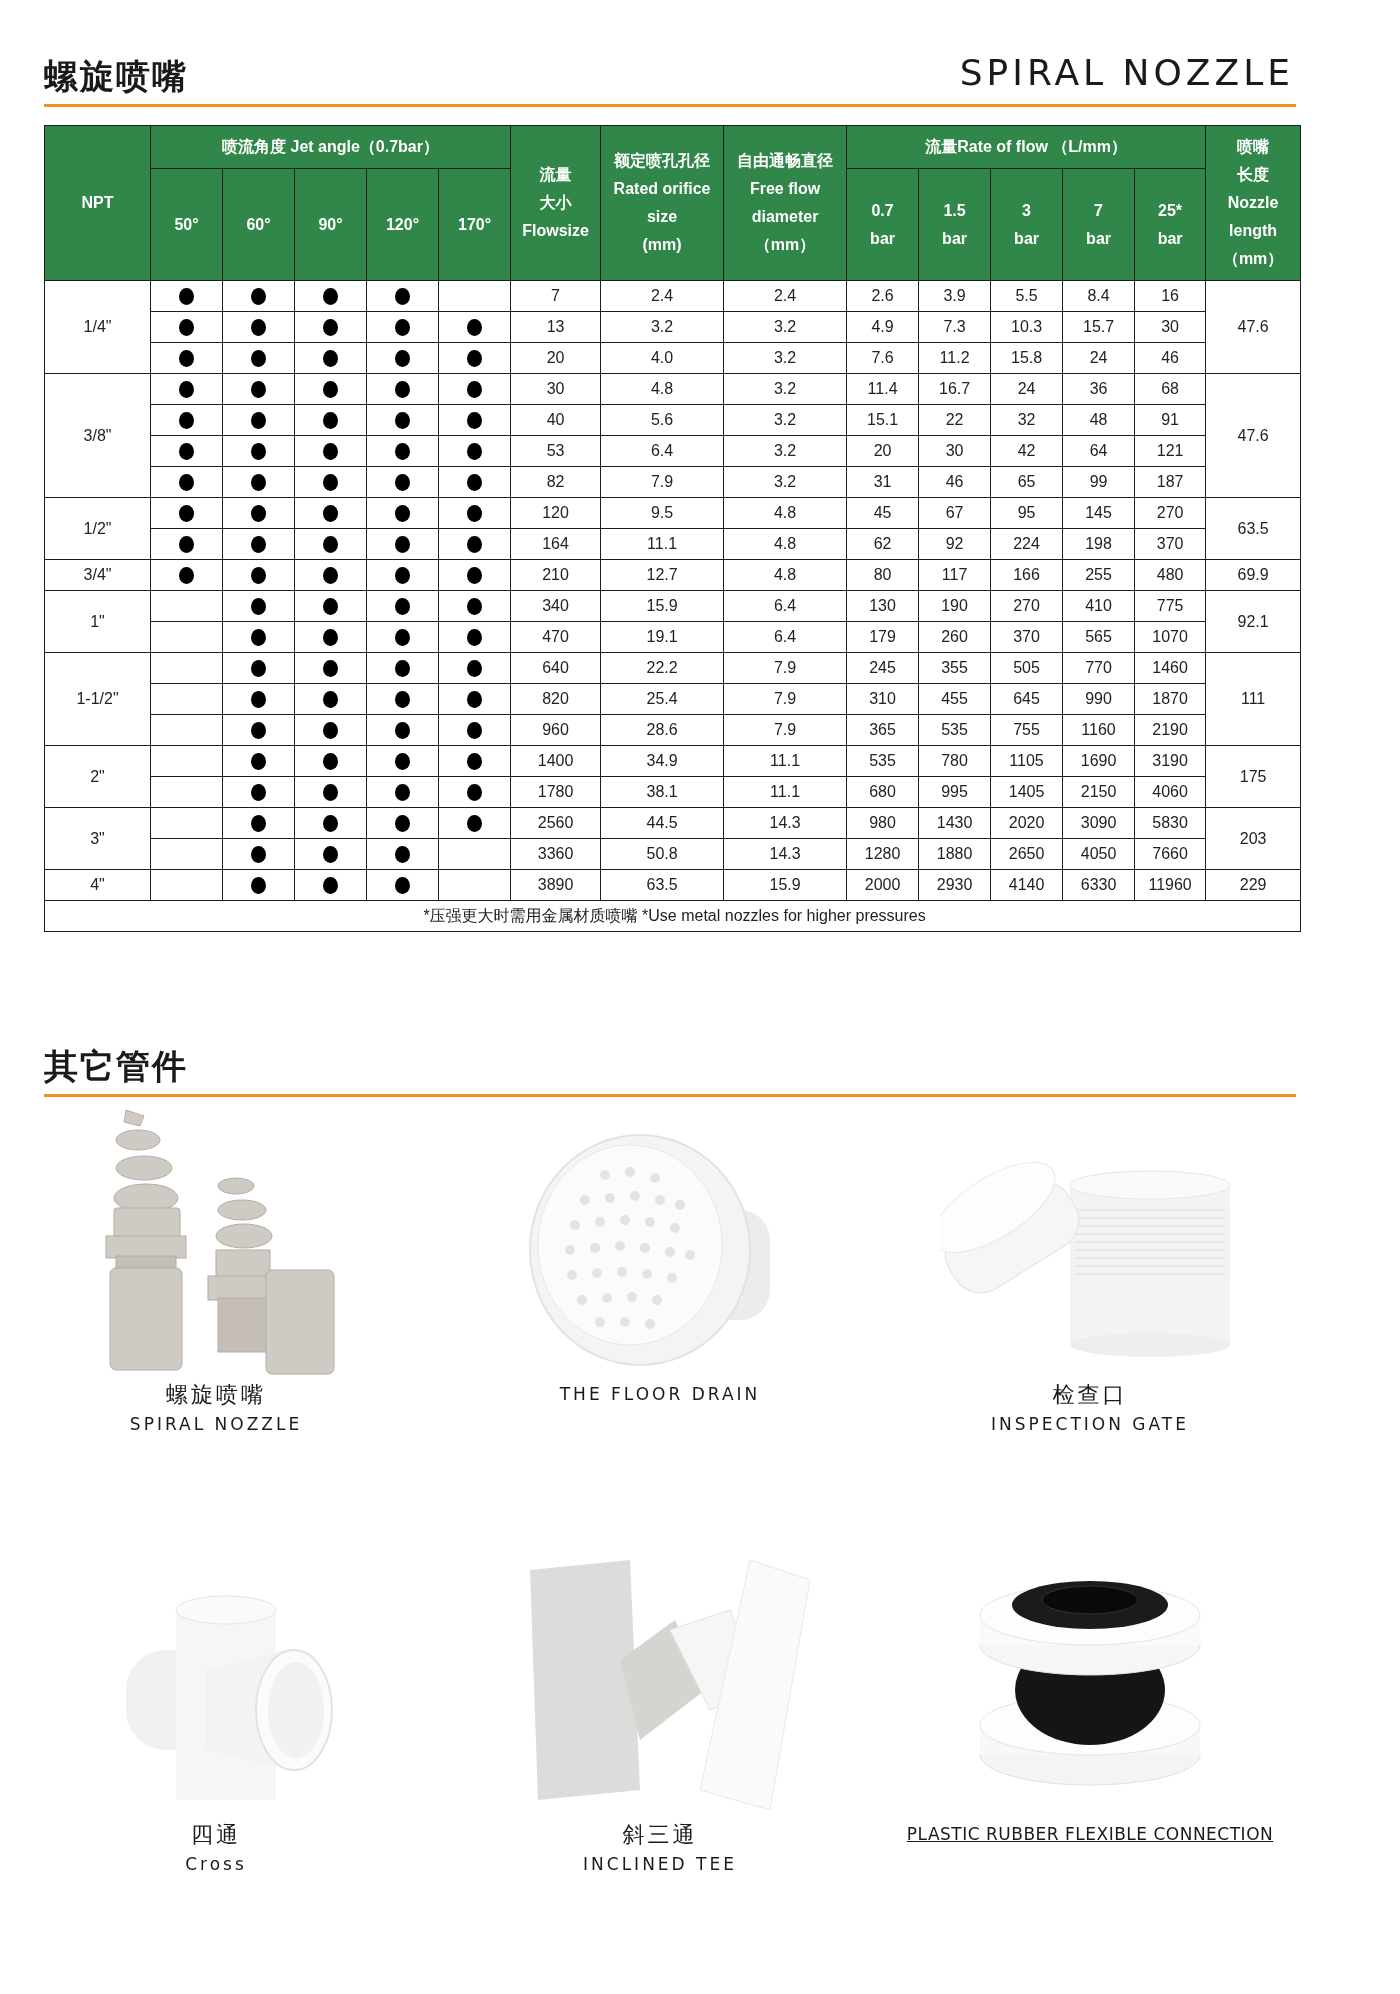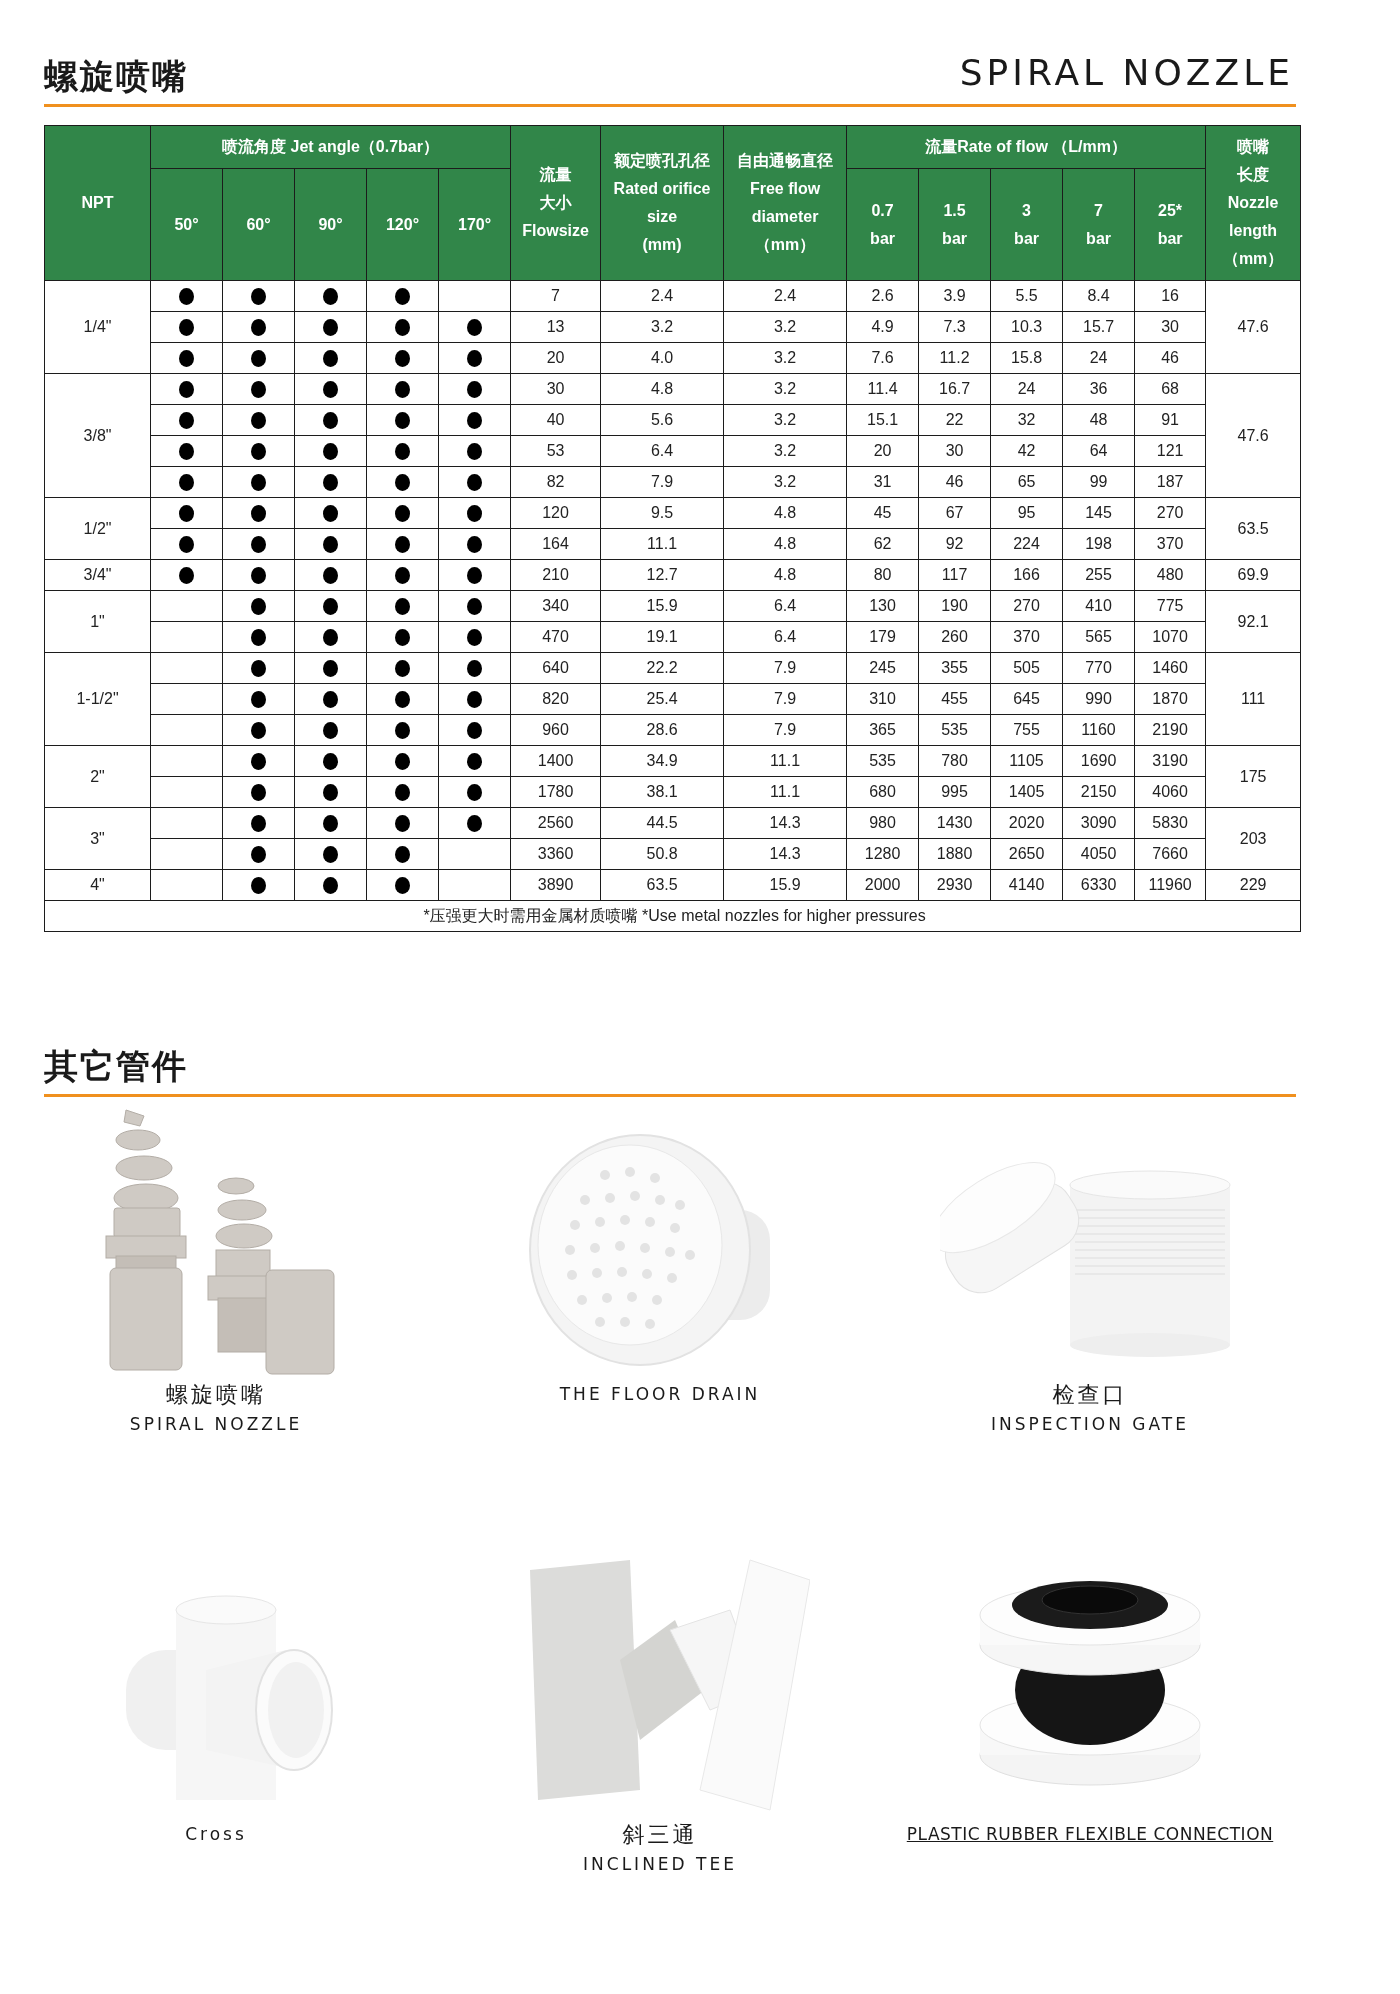--- a/index.html
+++ b/index.html
@@ -503,20 +503,21 @@
   <div class="pic">
     <svg width="300" height="280" viewBox="0 0 300 280">
       <rect x="60" y="110" width="100" height="100" rx="40" fill="#f0f0f0"></rect>
       <rect x="110" y="70" width="100" height="190" fill="#f6f6f6"></rect>
       <ellipse cx="160" cy="70" rx="50" ry="14" fill="#fafafa" stroke="#e6e6e6"></ellipse>
       <path d="M140 130 L220 110 L230 230 L140 210 Z" fill="#f3f3f3"></path>
       <ellipse cx="228" cy="170" rx="38" ry="60" fill="#fbfbfb" stroke="#e2e2e2" stroke-width="2"></ellipse>
       <ellipse cx="230" cy="170" rx="28" ry="48" fill="#f1f1f1"></ellipse>
     </svg>
   </div>
+  <div class="cn">四通</div>
   <div class="en">Cross</div>
 </div>
 
 <div class="prod" style="left:450px;top:1540px;">
   <div class="pic">
     <svg width="300" height="280" viewBox="0 0 300 280">
       <path d="M20 30 L120 20 L130 250 L28 260 Z" fill="#dcdcda"></path>
       <path d="M110 120 L165 80 L195 150 L130 200 Z" fill="#d4d4d1"></path>
       <path d="M160 90 L220 70 L250 150 L200 170 Z" fill="#f6f6f6" stroke="#e4e4e4"></path>
       <path d="M240 20 L300 40 L260 270 L190 250 Z" fill="#fafafa" stroke="#e8e8e8"></path>

